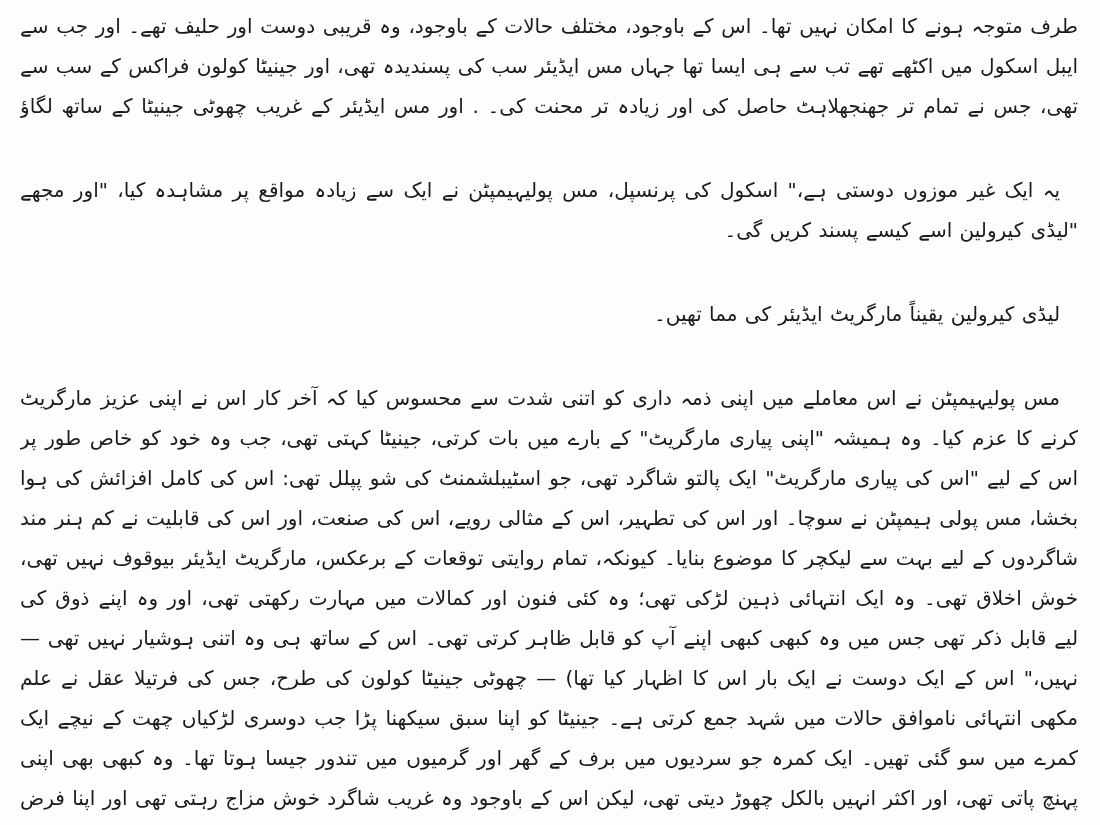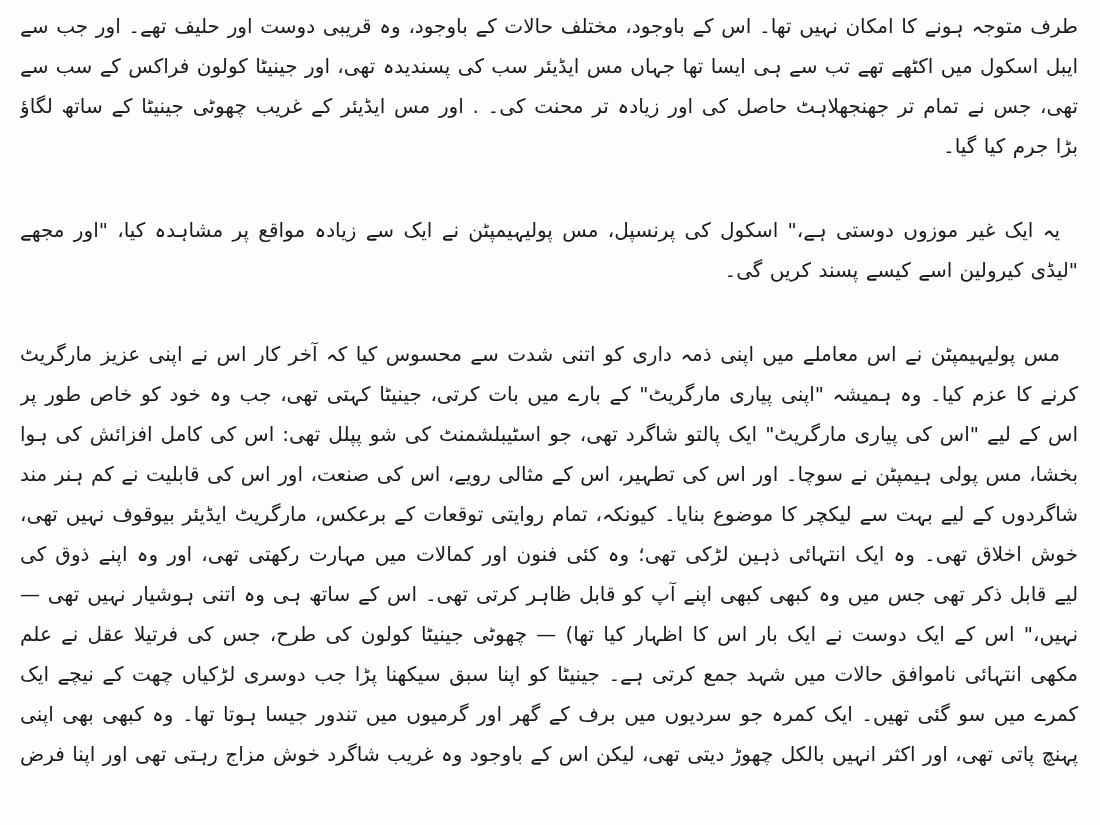--- a/index.html
+++ b/index.html
@@ -40,25 +40,27 @@
 </style>
 </head>
 <body>
 
 <main class="page">
   <div id="text-body">
       <div class="para">
         <div class="line first">طرف متوجہ ہونے کا امکان نہیں تھا۔ اس کے باوجود، مختلف حالات کے باوجود، وہ قریبی دوست اور حلیف تھے۔ اور جب سے وہ ایک ہی فیشن</div>
         <div class="line">ایبل اسکول میں اکٹھے تھے تب سے ہی ایسا تھا جہاں مس ایڈیئر سب کی پسندیدہ تھی، اور جینیٹا کولون فراکس کے سب سے گھٹیا لباس میں شاگرد ٹیچر</div>
         <div class="line">تھی، جس نے تمام تر جھنجھلاہٹ حاصل کی اور زیادہ تر محنت کی۔ . اور مس ایڈیئر کے غریب چھوٹی جینیٹا کے ساتھ لگاؤ کی وجہ سے کئی سمتوں میں</div>
-        <div class="line short">بڑا جرم کیا گیا۔</div>
       </div>
       <div class="para indent">
         <div class="line first">یہ ایک غیر موزوں دوستی ہے،" اسکول کی پرنسپل، مس پولیہیمپٹن نے ایک سے زیادہ مواقع پر مشاہدہ کیا، "اور مجھے یقین ہے کہ میں نہیں جانتی کہ"</div>
         <div class="line short">"لیڈی کیرولین اسے کیسے پسند کریں گی۔</div>
+      </div>
+      <div class="para indent">
+        <div class="line short first">لیڈی کیرولین یقیناً مارگریٹ ایڈیئر کی مما تھیں۔</div>
       </div>
       <div class="para indent">
         <div class="line first">مس پولیہیمپٹن نے اس معاملے میں اپنی ذمہ داری کو اتنی شدت سے محسوس کیا کہ آخر کار اس نے اپنی عزیز مارگریٹ سے "بہت سنجیدگی سے" بات</div>
         <div class="line">کرنے کا عزم کیا۔ وہ ہمیشہ "اپنی پیاری مارگریٹ" کے بارے میں بات کرتی، جینیٹا کہتی تھی، جب وہ خود کو خاص طور پر ناگوار بنانے جا رہی تھی۔</div>
         <div class="line">اس کے لیے "اس کی پیاری مارگریٹ" ایک پالتو شاگرد تھی، جو اسٹیبلشمنٹ کی شو پپلل تھی: اس کی کامل افزائش کی ہوا نے پورے اسکول کو امتیاز</div>
         <div class="line">بخشا، مس پولی ہیمپٹن نے سوچا۔ اور اس کی تطہیر، اس کے مثالی رویے، اس کی صنعت، اور اس کی قابلیت نے کم ہنر مند اور کم سجاوٹ والے</div>
         <div class="line">شاگردوں کے لیے بہت سے لیکچر کا موضوع بنایا۔ کیونکہ، تمام روایتی توقعات کے برعکس، مارگریٹ ایڈیئر بیوقوف نہیں تھی، حالانکہ وہ خوبصورت اور</div>
         <div class="line">خوش اخلاق تھی۔ وہ ایک انتہائی ذہین لڑکی تھی؛ وہ کئی فنون اور کمالات میں مہارت رکھتی تھی، اور وہ اپنے ذوق کی نزاکت اور اس شاندار امتیاز کے</div>
         <div class="line">لیے قابل ذکر تھی جس میں وہ کبھی کبھی اپنے آپ کو قابل ظاہر کرتی تھی۔ اس کے ساتھ ہی وہ اتنی ہوشیار نہیں تھی — ("اتنی واضح طور پر ہوشیار</div>
         <div class="line">نہیں،" اس کے ایک دوست نے ایک بار اس کا اظہار کیا تھا) — چھوٹی جینیٹا کولون کی طرح، جس کی فرتیلا عقل نے علم حاصل کیا جیسے ایک</div>

